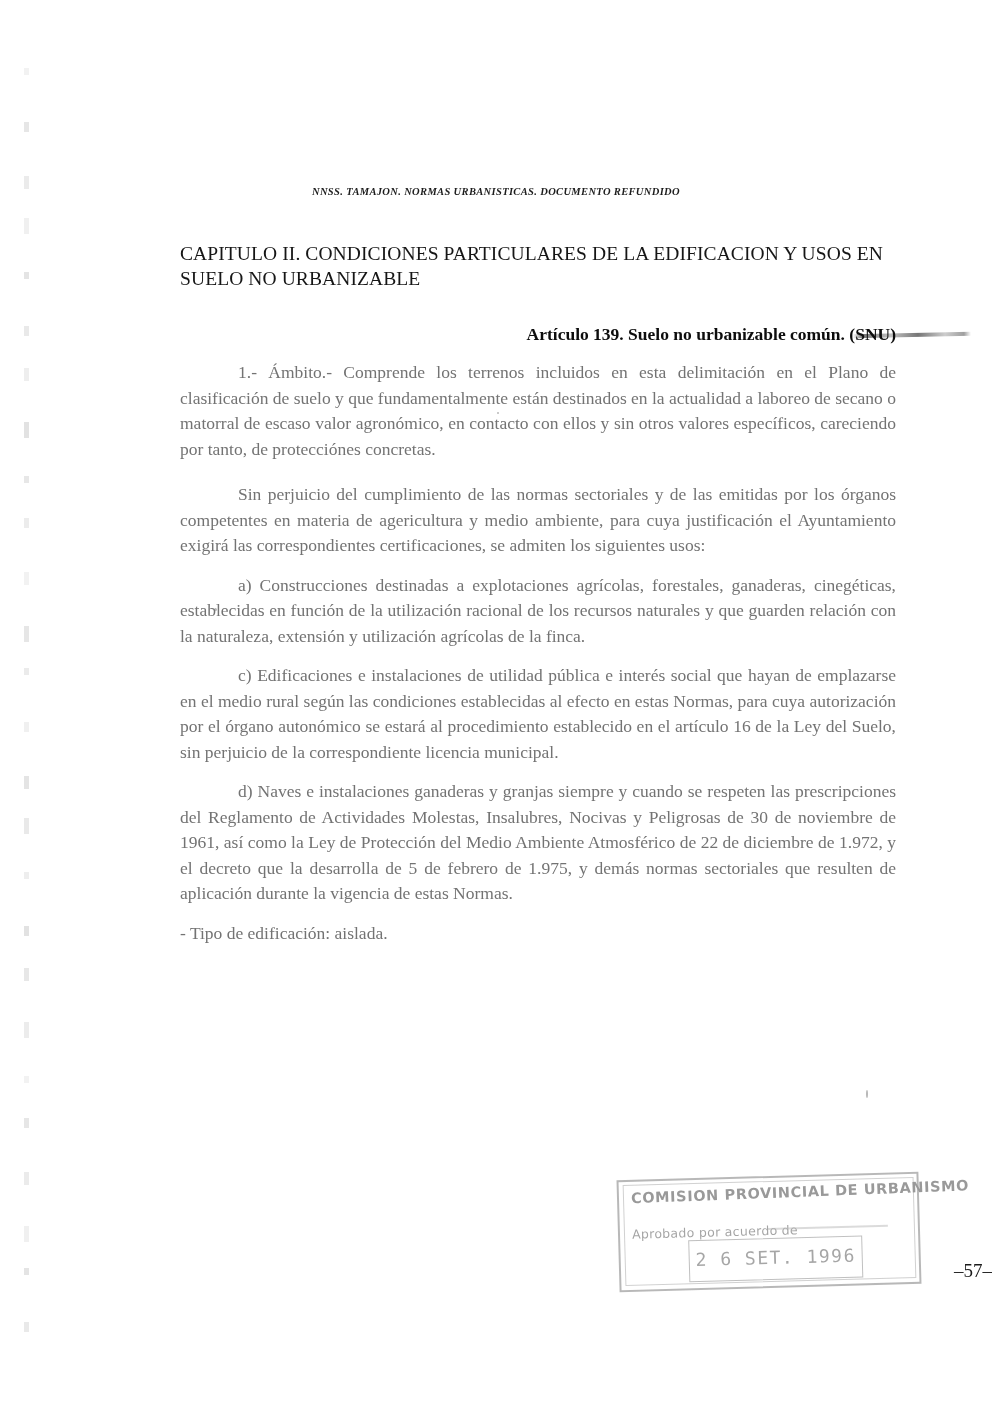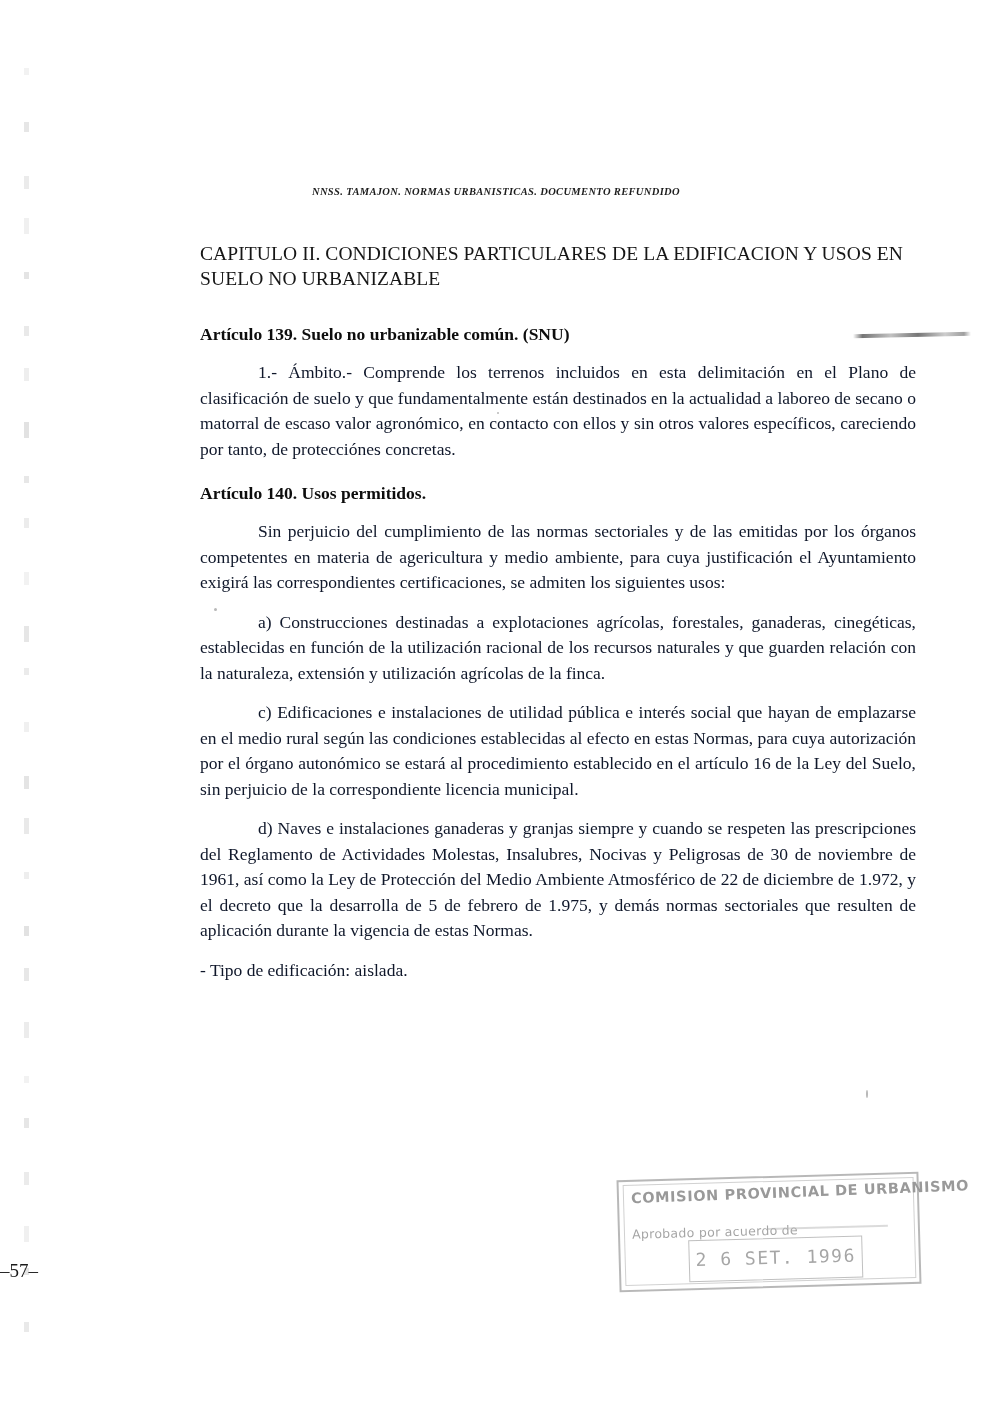--- a/index.html
+++ b/index.html
@@ -73,62 +73,63 @@
     font-style: italic;
     font-weight: bold;
     font-size: 10.5px;
     letter-spacing: 0.35px;
     color: #1d1d1d;
   }
 
   
   .column {
     position: absolute;
-    left: 200px;
+    left: 180px;
     top: 233px;
     width: 716px;
   }
 
   .chapter-title {
     font-size: 19.5px;
     line-height: 25px;
     letter-spacing: 0.1px;
     margin: 0 0 32px 0;
     font-weight: normal;
     color: #161616;
   }
 
   .article-heading {
     font-size: 17.5px;
     font-weight: bold;
     line-height: 23px;
     margin: 0 0 14px 0;
     color: #0d0d0d;
+    text-align: right;
   }
   .article-heading.tight-gap { margin-bottom: 12px; }
 
   p.body {
     font-size: 17.5px;
     line-height: 25.5px;
     text-align: justify;
     text-justify: inter-word;
     margin: 0 0 14px 0;
     text-indent: 58px;
-    color: #0f172a;
+    color: #737373;
   }
   p.body.dash-item { text-indent: 0; margin-bottom: 18px; }
   p.body.last-of-block { margin-bottom: 20px; }
 
   
   .folio {
     position: absolute;
     top: 1252px;
     left: 0;
     width: 992px;
-    text-align: left;
+    text-align: right;
     font-size: 19px;
     color: #1a1a1a;
   }
 
   
   .stamp {
     position: absolute;
     left: 618px;
     top: 1168px;
     width: 302px;
@@ -241,21 +242,20 @@
 
   <div class="running-head">NNSS. TAMAJON. NORMAS URBANISTICAS. DOCUMENTO REFUNDIDO</div>
 
   <div class="column">
 
     <h1 class="chapter-title">CAPITULO II. CONDICIONES PARTICULARES DE LA EDIFICACION Y USOS EN SUELO NO URBANIZABLE</h1>
 
     <h2 class="article-heading">Artículo 139.  Suelo no urbanizable común. (SNU)</h2>
     <p class="body last-of-block">1.- Ámbito.- Comprende los terrenos incluidos en esta delimitación en el Plano de clasificación de suelo y que fundamentalmente están destinados en la actualidad a laboreo de secano o matorral de escaso valor agronómico, en contacto con ellos y sin otros valores específicos, careciendo por tanto, de protecciónes concretas.</p>
 
-    <h2 class="article-heading">Artículo 140.  Usos permitidos.</h2>
     <p class="body">Sin perjuicio del cumplimiento de las normas sectoriales y de las emitidas por los órganos competentes en materia de agericultura y medio ambiente, para cuya justificación el Ayuntamiento exigirá las correspondientes certificaciones, se admiten los siguientes usos:</p>
     <p class="body">a)  Construcciones destinadas a explotaciones agrícolas, forestales, ganaderas, cinegéticas, establecidas en función de la utilización racional de los recursos naturales y que guarden relación con la naturaleza, extensión y utilización agrícolas de la finca.</p>
     <p class="body">c)  Edificaciones e instalaciones de utilidad pública e interés social que hayan de emplazarse en el medio rural según las condiciones establecidas al efecto en estas Normas, para cuya autorización por el órgano autonómico se estará al procedimiento establecido en el artículo 16 de la Ley del Suelo, sin perjuicio de la correspondiente licencia municipal.</p>
     <p class="body">d)  Naves e instalaciones ganaderas y granjas siempre y cuando se respeten las prescripciones del Reglamento de Actividades Molestas, Insalubres, Nocivas y Peligrosas de 30 de noviembre de 1961, así como la Ley de Protección del Medio Ambiente Atmosférico de 22 de diciembre de 1.972, y el decreto que la desarrolla de 5 de febrero de 1.975, y demás normas sectoriales que resulten de aplicación durante la vigencia de estas Normas.</p>
 
     <p class="body dash-item">- Tipo de edificación: aislada.</p>
 
   </div>
 
   <div class="stamp">

